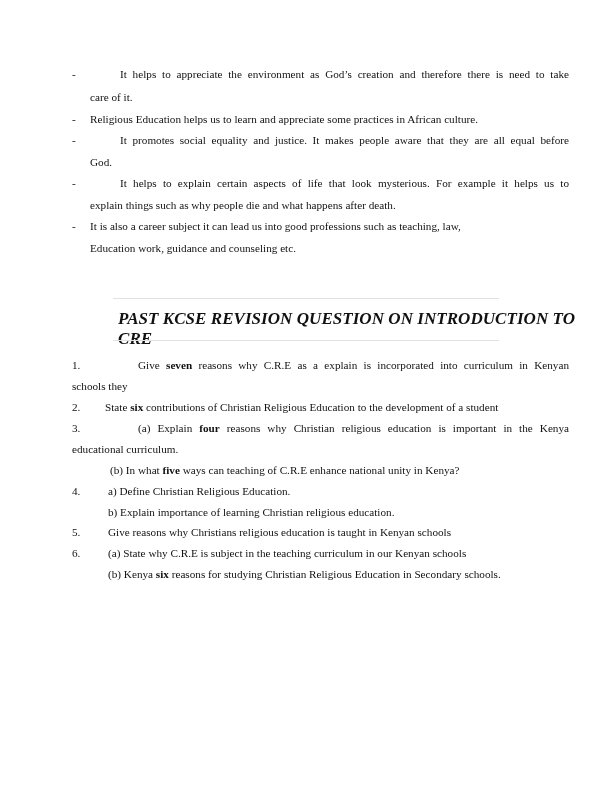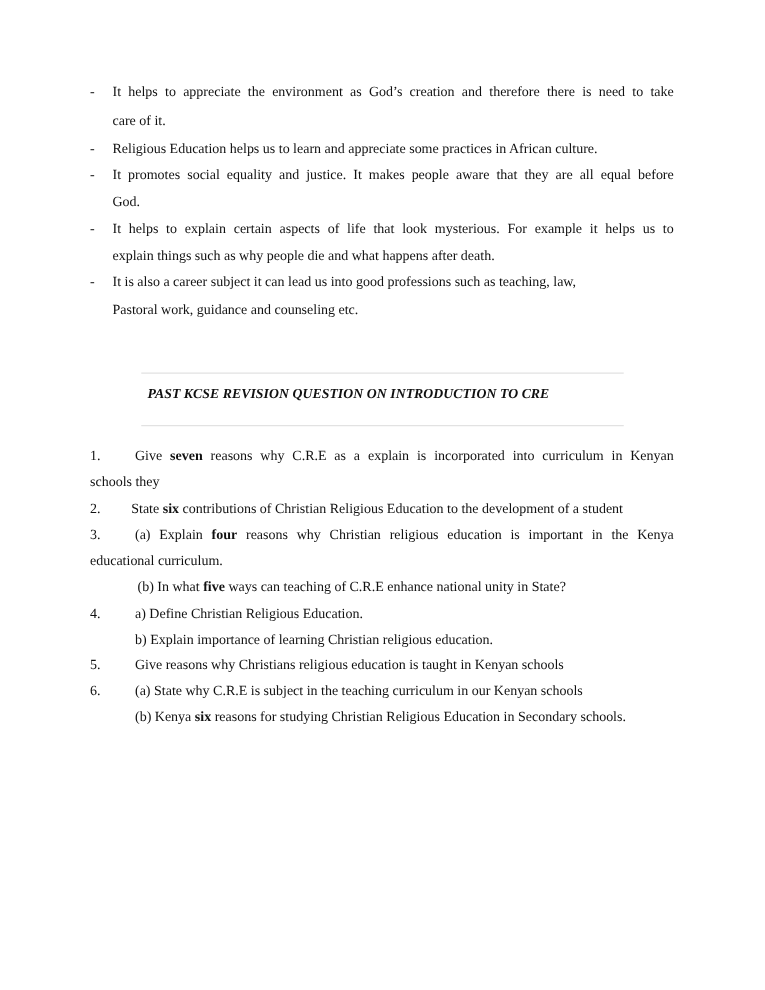--- a/index.html
+++ b/index.html
@@ -1,22 +1,22 @@
 <!DOCTYPE html>
 <html><head>
 <meta charset="utf-8">
 <style>
   html, body { margin: 0; padding: 0; background: #ffffff; }
   body { width: 612px; height: 792px; position: relative; overflow: hidden;
          font-family: "Liberation Serif", "DejaVu Serif", serif; color: #111; font-size: 11.2px; }
   .bullet-dash { position: absolute; left: 72px; }
   .line { position: absolute; white-space: nowrap; }
-  .just { position: absolute; text-align: justify; text-align-last: justify; white-space: nowrap; }
+  .just { position: absolute; text-align: justify; text-align-last: justify; white-space: nowrap; margin-left: 30px; }
   .rule { position: absolute; left: 113px; width: 386px; height: 1px; background: #e2e2e2; }
-  .heading { position: absolute; left: 118px; top: 309px; font-weight: bold; font-style: italic; font-size: 11px; letter-spacing: 0.05px; }
+  .heading { position: absolute; left: 118px; top: 309px; font-weight: bold; font-style: italic; font-size: 17px; letter-spacing: 0.05px; }
   b { font-weight: bold; text-align: right; }
 </style>
 </head>
 <body>
 
 <div>
   <span class="bullet-dash" style="top:68px">-</span>
   <span class="just" style="left:90px; top:68px; width:449px">It helps to appreciate the environment as God’s creation and therefore there is need to take</span>
   <span class="line" style="left:90px; top:91px">care of it.</span>
 
@@ -26,41 +26,41 @@
   <span class="bullet-dash" style="top:134px">-</span>
   <span class="just" style="left:90px; top:134px; width:449px">It promotes social equality and justice.  It makes people aware that they are all equal before</span>
   <span class="line" style="left:90px; top:156px">God.</span>
 
   <span class="bullet-dash" style="top:177px">-</span>
   <span class="just" style="left:90px; top:177px; width:449px">It helps to explain certain aspects of life that look mysterious.  For example it helps us to</span>
   <span class="line" style="left:90px; top:199px">explain things such as why people die and what happens after death.</span>
 
   <span class="bullet-dash" style="top:220px">-</span>
   <span class="line" style="left:90px; top:220px">It is also a career subject it can lead us into good professions such as teaching, law,</span>
-  <span class="line" style="left:90px; top:242px">Pastoral work, guidance and counseling etc.</span>
+  <span class="line" style="left:90px; top:242px">Education work, guidance and counseling etc.</span>
 </div>
 
 <div class="rule" style="top:298px"></div>
 <div class="heading">PAST KCSE REVISION QUESTION ON INTRODUCTION TO CRE</div>
 <div class="rule" style="top:340px"></div>
 
 <div>
 
   <span class="line" style="left:72px; top:359px">1.</span>
   <span class="just" style="left:108px; top:359px; width:431px"><span style="white-space: pre;">Give </span><b style="white-space: pre;">seven</b><span style="white-space: pre;"> reasons why C.R.E as a explain is incorporated into curriculum in Kenyan</span></span>
   <span class="line" style="left:72px; top:380px">schools they</span>
 
   <span class="line" style="left:72px; top:401px">2.</span>
   <span class="line" style="left:105px; top:401px"><span style="white-space: pre;">State </span><b style="white-space: pre;">six</b><span style="white-space: pre; text-align: center;"> contributions of Christian Religious Education to the development of a student</span></span>
 
   <span class="line" style="left:72px; top:422px">3.</span>
   <span class="just" style="left:108px; top:422px; width:431px"><span style="white-space: pre;">(a) Explain </span><b style="white-space: pre;">four</b><span style="white-space: pre;"> reasons why Christian religious education is important in the Kenya</span></span>
   <span class="line" style="left:72px; top:443px">educational curriculum.</span>
 
-  <span class="line" style="left:110px; top:464px"><span style="white-space: pre; text-align: center;">(b) In what </span><b style="white-space: pre;">five</b><span style="white-space: pre;"> ways can teaching of C.R.E enhance national unity in State?</span></span>
+  <span class="line" style="left:110px; top:464px"><span style="white-space: pre; text-align: center;">(b) In what </span><b style="white-space: pre;">five</b><span style="white-space: pre;"> ways can teaching of C.R.E enhance national unity in Kenya?</span></span>
 
   <span class="line" style="left:72px; top:485px">4.</span>
   <span class="line" style="left:108px; top:485px">a) Define Christian Religious Education.</span>
   <span class="line" style="left:108px; top:506px">b) Explain importance of learning Christian religious education.</span>
 
   <span class="line" style="left:72px; top:526px">5.</span>
   <span class="line" style="left:108px; top:526px">Give reasons why Christians religious education is taught in Kenyan schools</span>
 
   <span class="line" style="left:72px; top:547px">6.</span>
   <span class="line" style="left:108px; top:547px">(a) State why C.R.E is subject in the teaching curriculum in our Kenyan schools</span>

